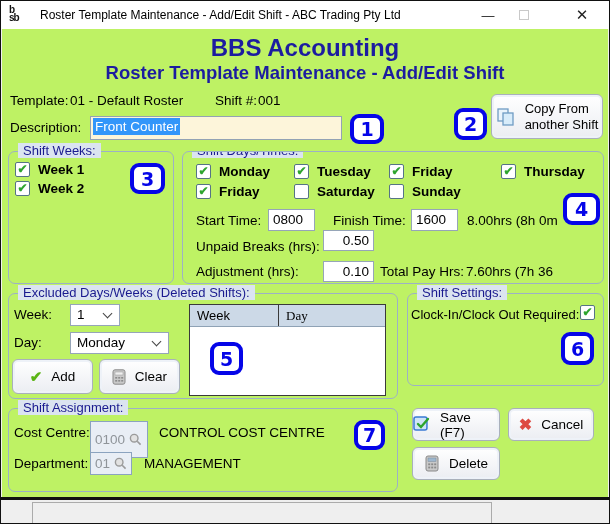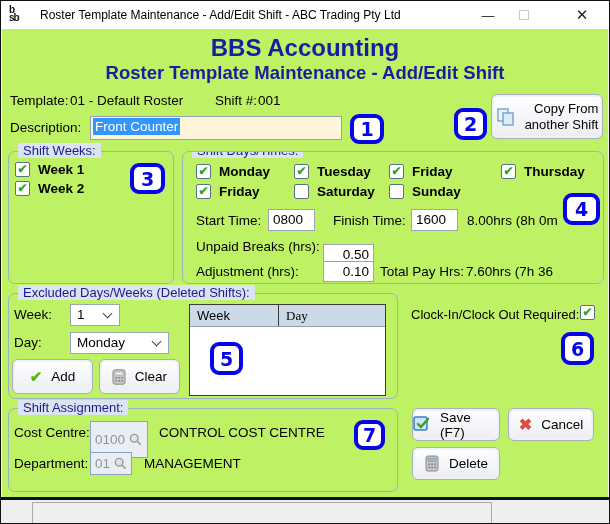--- a/index.html
+++ b/index.html
@@ -96,21 +96,21 @@
     <span class="lbl" style="left:8px;top:91px">Description:</span>
     <div id="desc-input">
       <span class="sel">Front Counter</span>
     </div>
 
     <div class="btn" style="left:489px;top:65px;width:112px;height:45px">
       <svg width="20" height="20" viewBox="0 0 20 20">
         <rect x="2" y="2" width="10" height="12" fill="#eaf4fc" stroke="#6f9cc4" stroke-width="1.3"></rect>
         <rect x="7" y="6" width="10" height="12" fill="#d8ecfa" stroke="#6f9cc4" stroke-width="1.3"></rect>
       </svg>
-      <div style="font-size:13px;text-align:right;line-height:16px">
+      <div style="font-size:13px;text-align:left;line-height:16px">
         <div>Copy From</div>
         <div>another Shift</div>
       </div>
     </div>
 
     <div class="grp" style="left:6px;top:122px;width:166px;height:133px">
       <span class="legend">Shift Weeks:</span>
     </div>
     <div class="cbrow" style="left:13px;top:133px">
       <span class="cb checked">✔</span>
@@ -153,21 +153,21 @@
         <span>Sunday</span>
       </div>
 
       <span class="lbl" style="left:13px;top:61px">Start Time:</span>
       <div class="tbox" style="left:85px;top:57px;width:47px;height:22px">0800</div>
       <span class="lbl" style="left:150px;top:61px">Finish Time:</span>
       <div class="tbox" style="left:228px;top:57px;width:47px;height:22px">1600</div>
       <span class="val" style="left:284px;top:61px">8.00hrs (8h 0m</span>
 
       <span class="lbl" style="left:13px;top:87px">Unpaid Breaks (hrs):</span>
-      <div class="tbox num" style="left:140px;top:92px;width:51px;height:21px">0.50</div>
+      <div class="tbox num" style="left:140px;top:78px;width:51px;height:21px">0.50</div>
 
       <span class="lbl" style="left:13px;top:112px">Adjustment (hrs):</span>
       <div class="tbox num" style="left:140px;top:109px;width:51px;height:21px">0.10</div>
       <span class="lbl" style="left:197px;top:112px">Total Pay Hrs:</span>
       <span class="val" style="left:283px;top:112px">7.60hrs (7h 36</span>
     </div>
 
     <div class="grp" style="left:6px;top:264px;width:390px;height:106px">
       <span class="legend">Excluded Days/Weeks (Deleted Shifts):</span>
     </div>
@@ -201,20 +201,23 @@
       <span>Clear</span>
     </div>
 
     <div id="excl-table">
       <div class="hdr">
         <div class="hc c1">Week</div>
         <div class="hc c2">Day</div>
       </div>
     </div>
 
+    <div class="grp" style="left:405px;top:264px;width:197px;height:93px">
+      <span class="legend">Shift Settings:</span>
+    </div>
     <span class="lbl" style="left:409px;top:278px;font-size:13px">Clock-In/Clock Out Required:</span>
     <span class="cb abs checked" style="left:578px;top:276px">✔</span>
 
     <div class="grp" style="left:6px;top:379px;width:390px;height:84px">
       <span class="legend">Shift Assignment:</span>
     </div>
     <span class="lbl" style="left:12px;top:396px">Cost Centre:</span>
     <div class="lookup" style="left:88px;top:392px;width:58px;height:37px">
       <span>0100</span>
       <svg width="13" height="13" viewBox="0 0 13 13">

